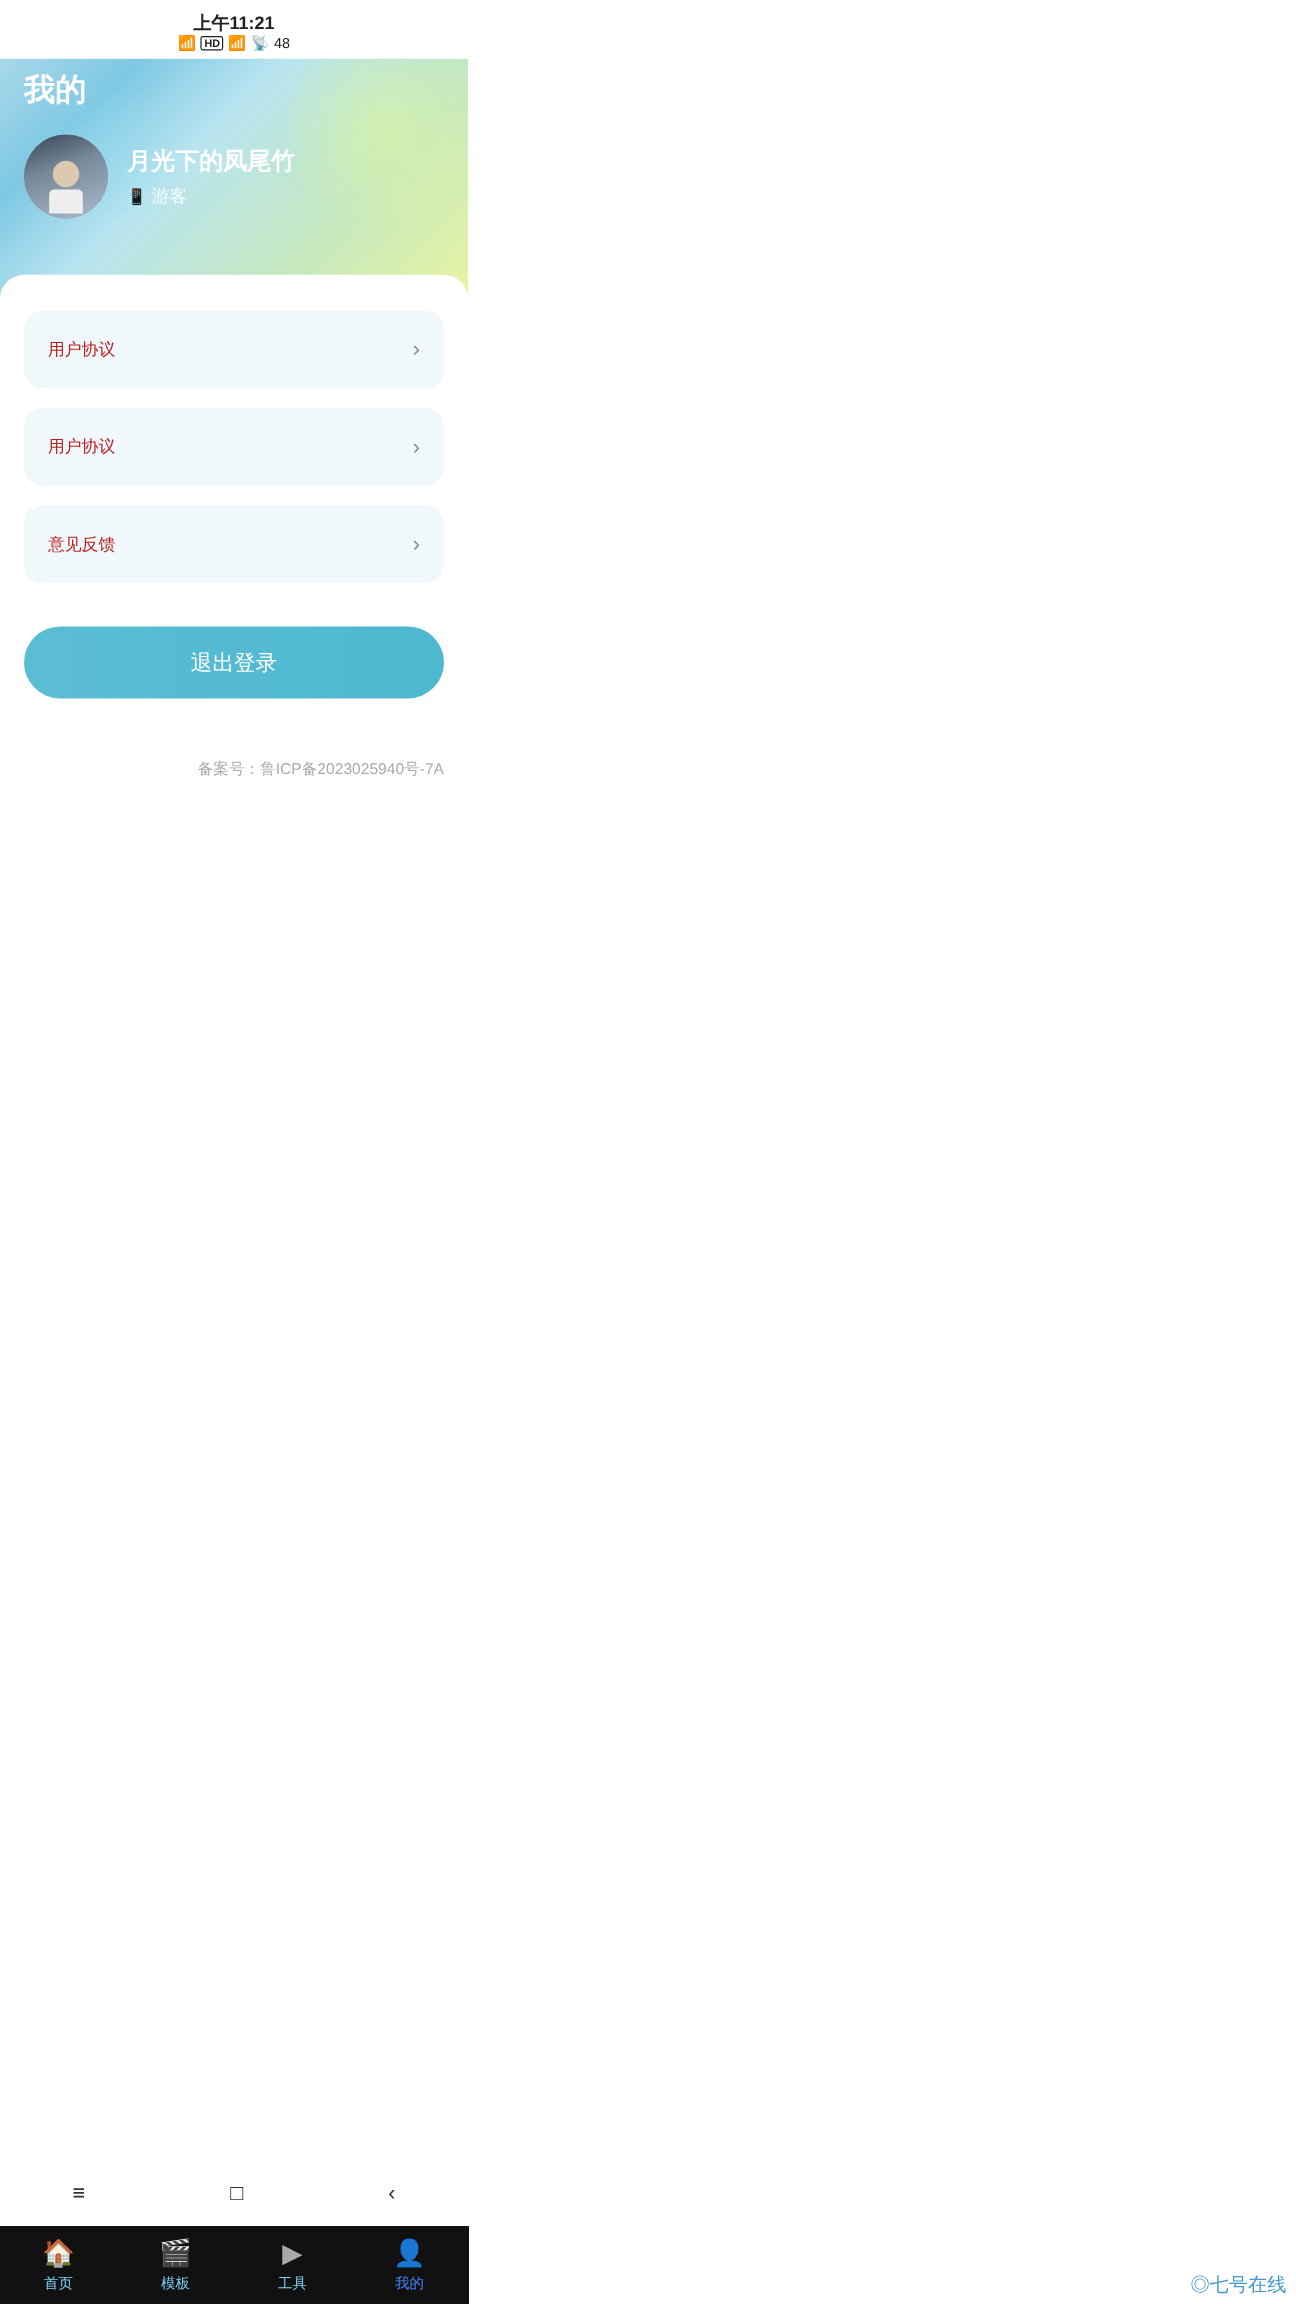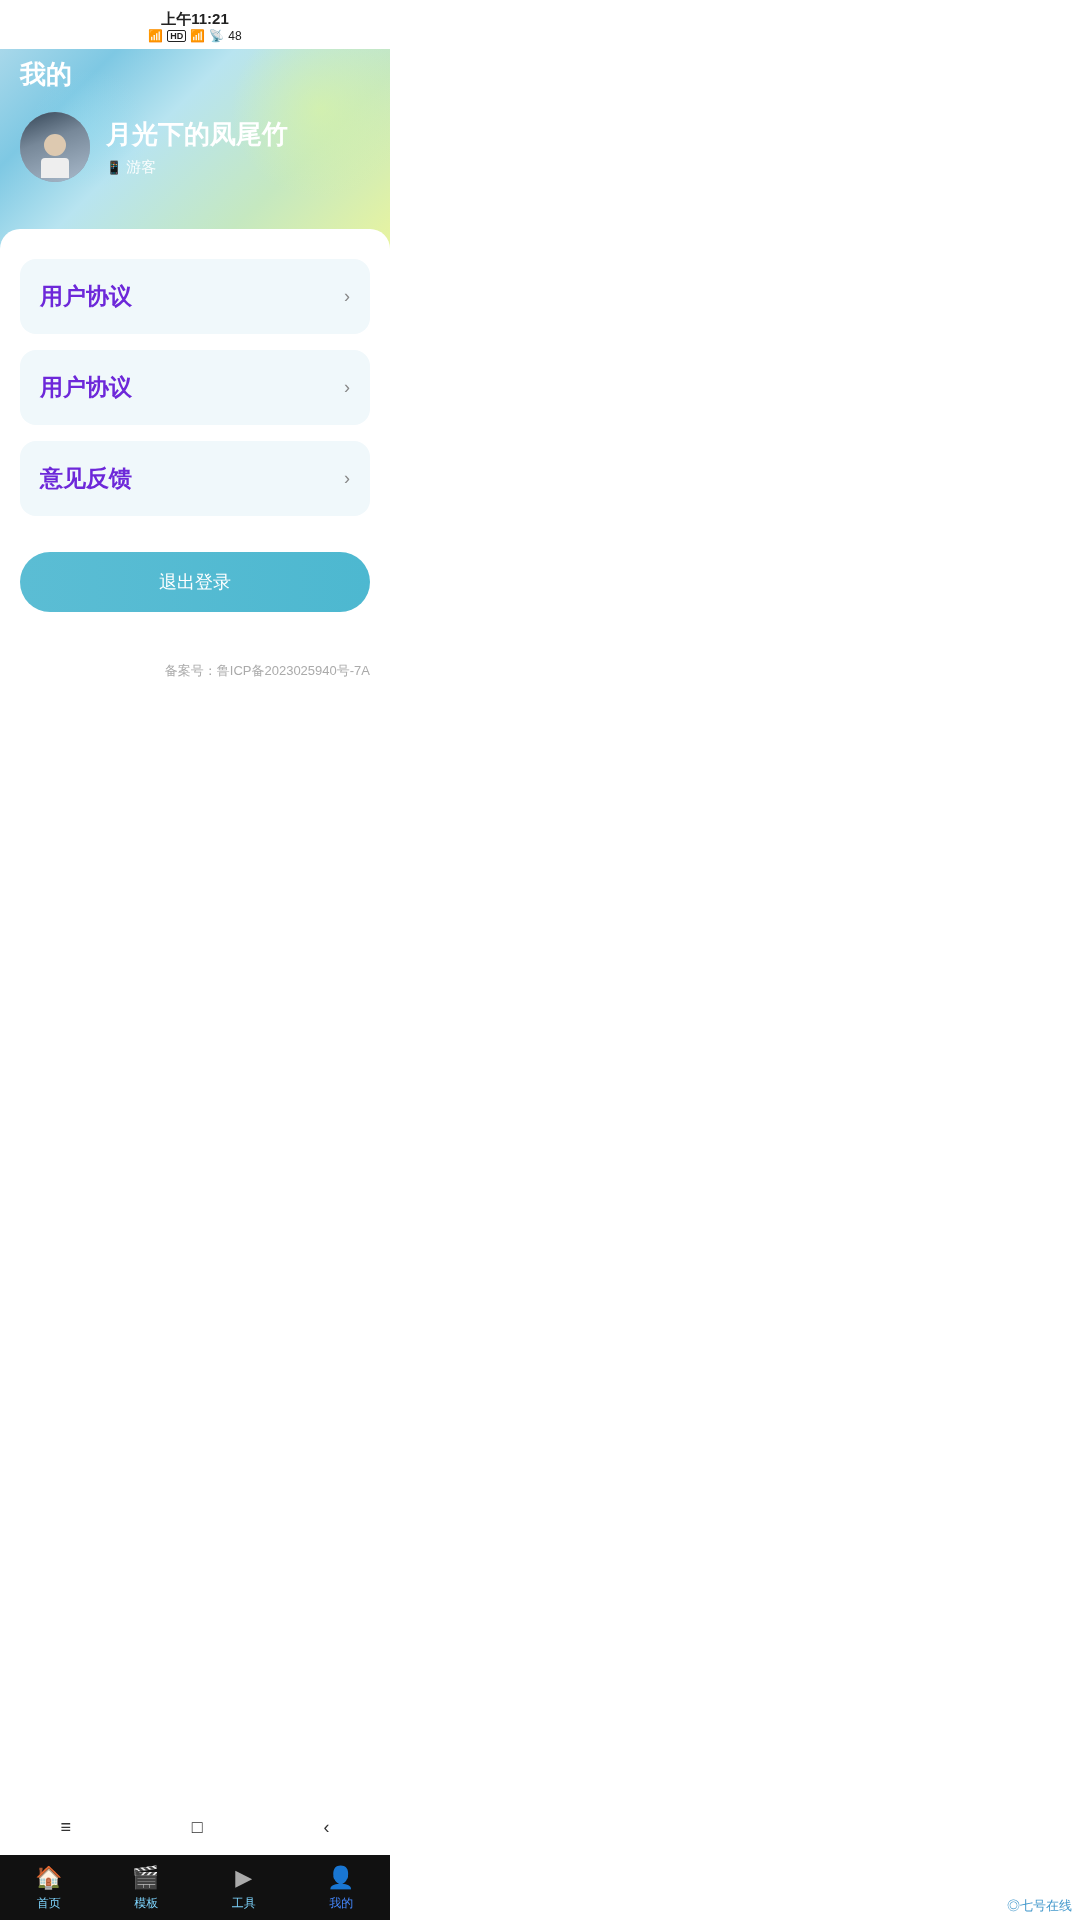--- a/index.html
+++ b/index.html
@@ -119,21 +119,21 @@
       background: #eee;
       border-radius: 4px 4px 0 0;
       margin-top: 2px;
     }
     .profile-info {
       display: flex;
       flex-direction: column;
       gap: 6px;
     }
     .profile-name {
-      font-size: 26px;
+      font-size: 20px;
       font-weight: 600;
       color: #fff;
     }
     .profile-role {
       display: flex;
       align-items: center;
       gap: 4px;
       font-size: 15px;
       color: #fff;
       opacity: 0.9;
@@ -163,23 +163,22 @@
     .menu-item {
       display: flex;
       align-items: center;
       justify-content: space-between;
       background: #f0f8fb;
       border-radius: 16px;
       padding: 22px 20px;
       cursor: pointer;
     }
     .menu-item-label {
-      font-size: 23px;
-      color: #6d28d9;
-      font-weight: bold;
+      font-size: 14px;
+      color: #b91c1c;
     }
     .chevron {
       font-size: 18px;
       color: #888;
     }
 
     
     .action-buttons {
       display: flex;
       gap: 14px;
@@ -263,21 +262,21 @@
       font-size: 18px;
       color: #333;
       cursor: pointer;
     }
 
     
     .watermark {
       position: fixed;
       bottom: 5px;
       right: 8px;
-      font-size: 13px;
+      font-size: 16px;
       color: #4499cc;
       z-index: 200;
     }
 
     
     .hd-badge {
       font-size: 9px;
       border: 1px solid #222;
       border-radius: 2px;
       padding: 0 2px;

